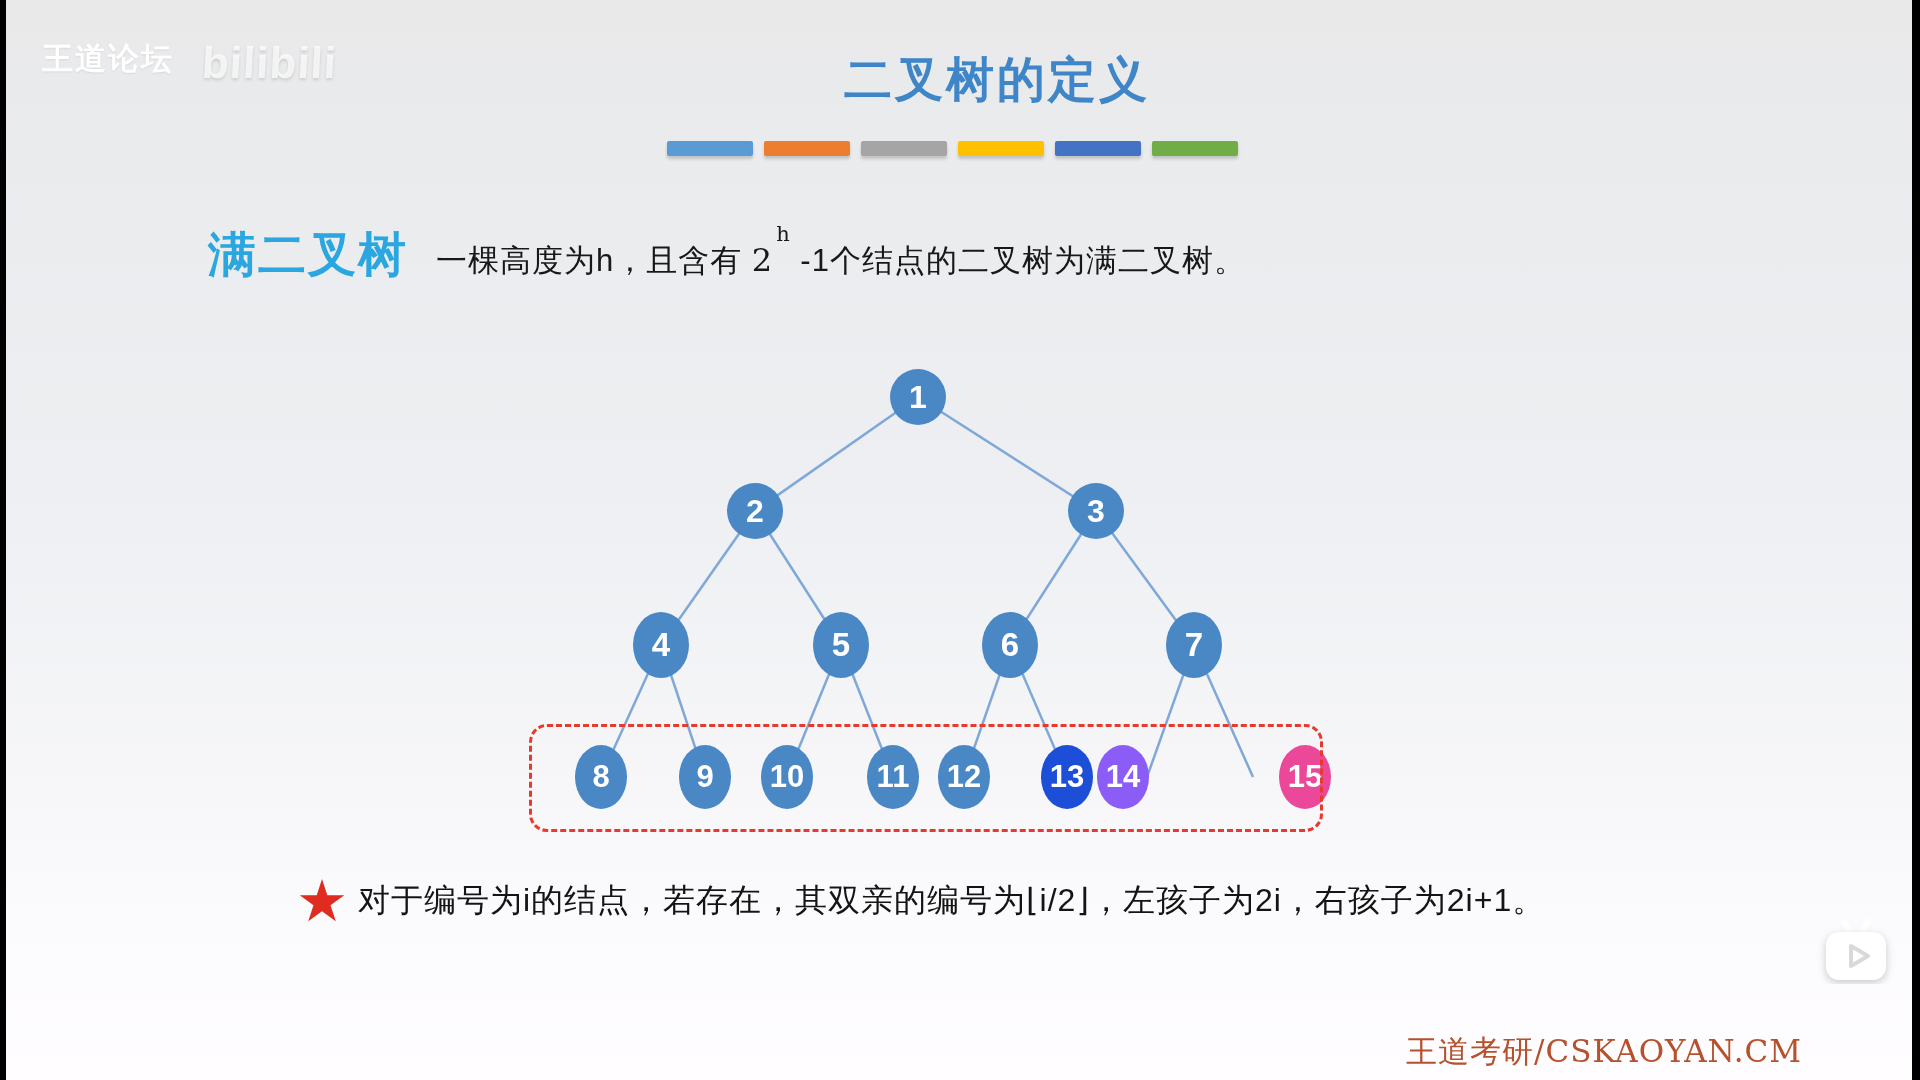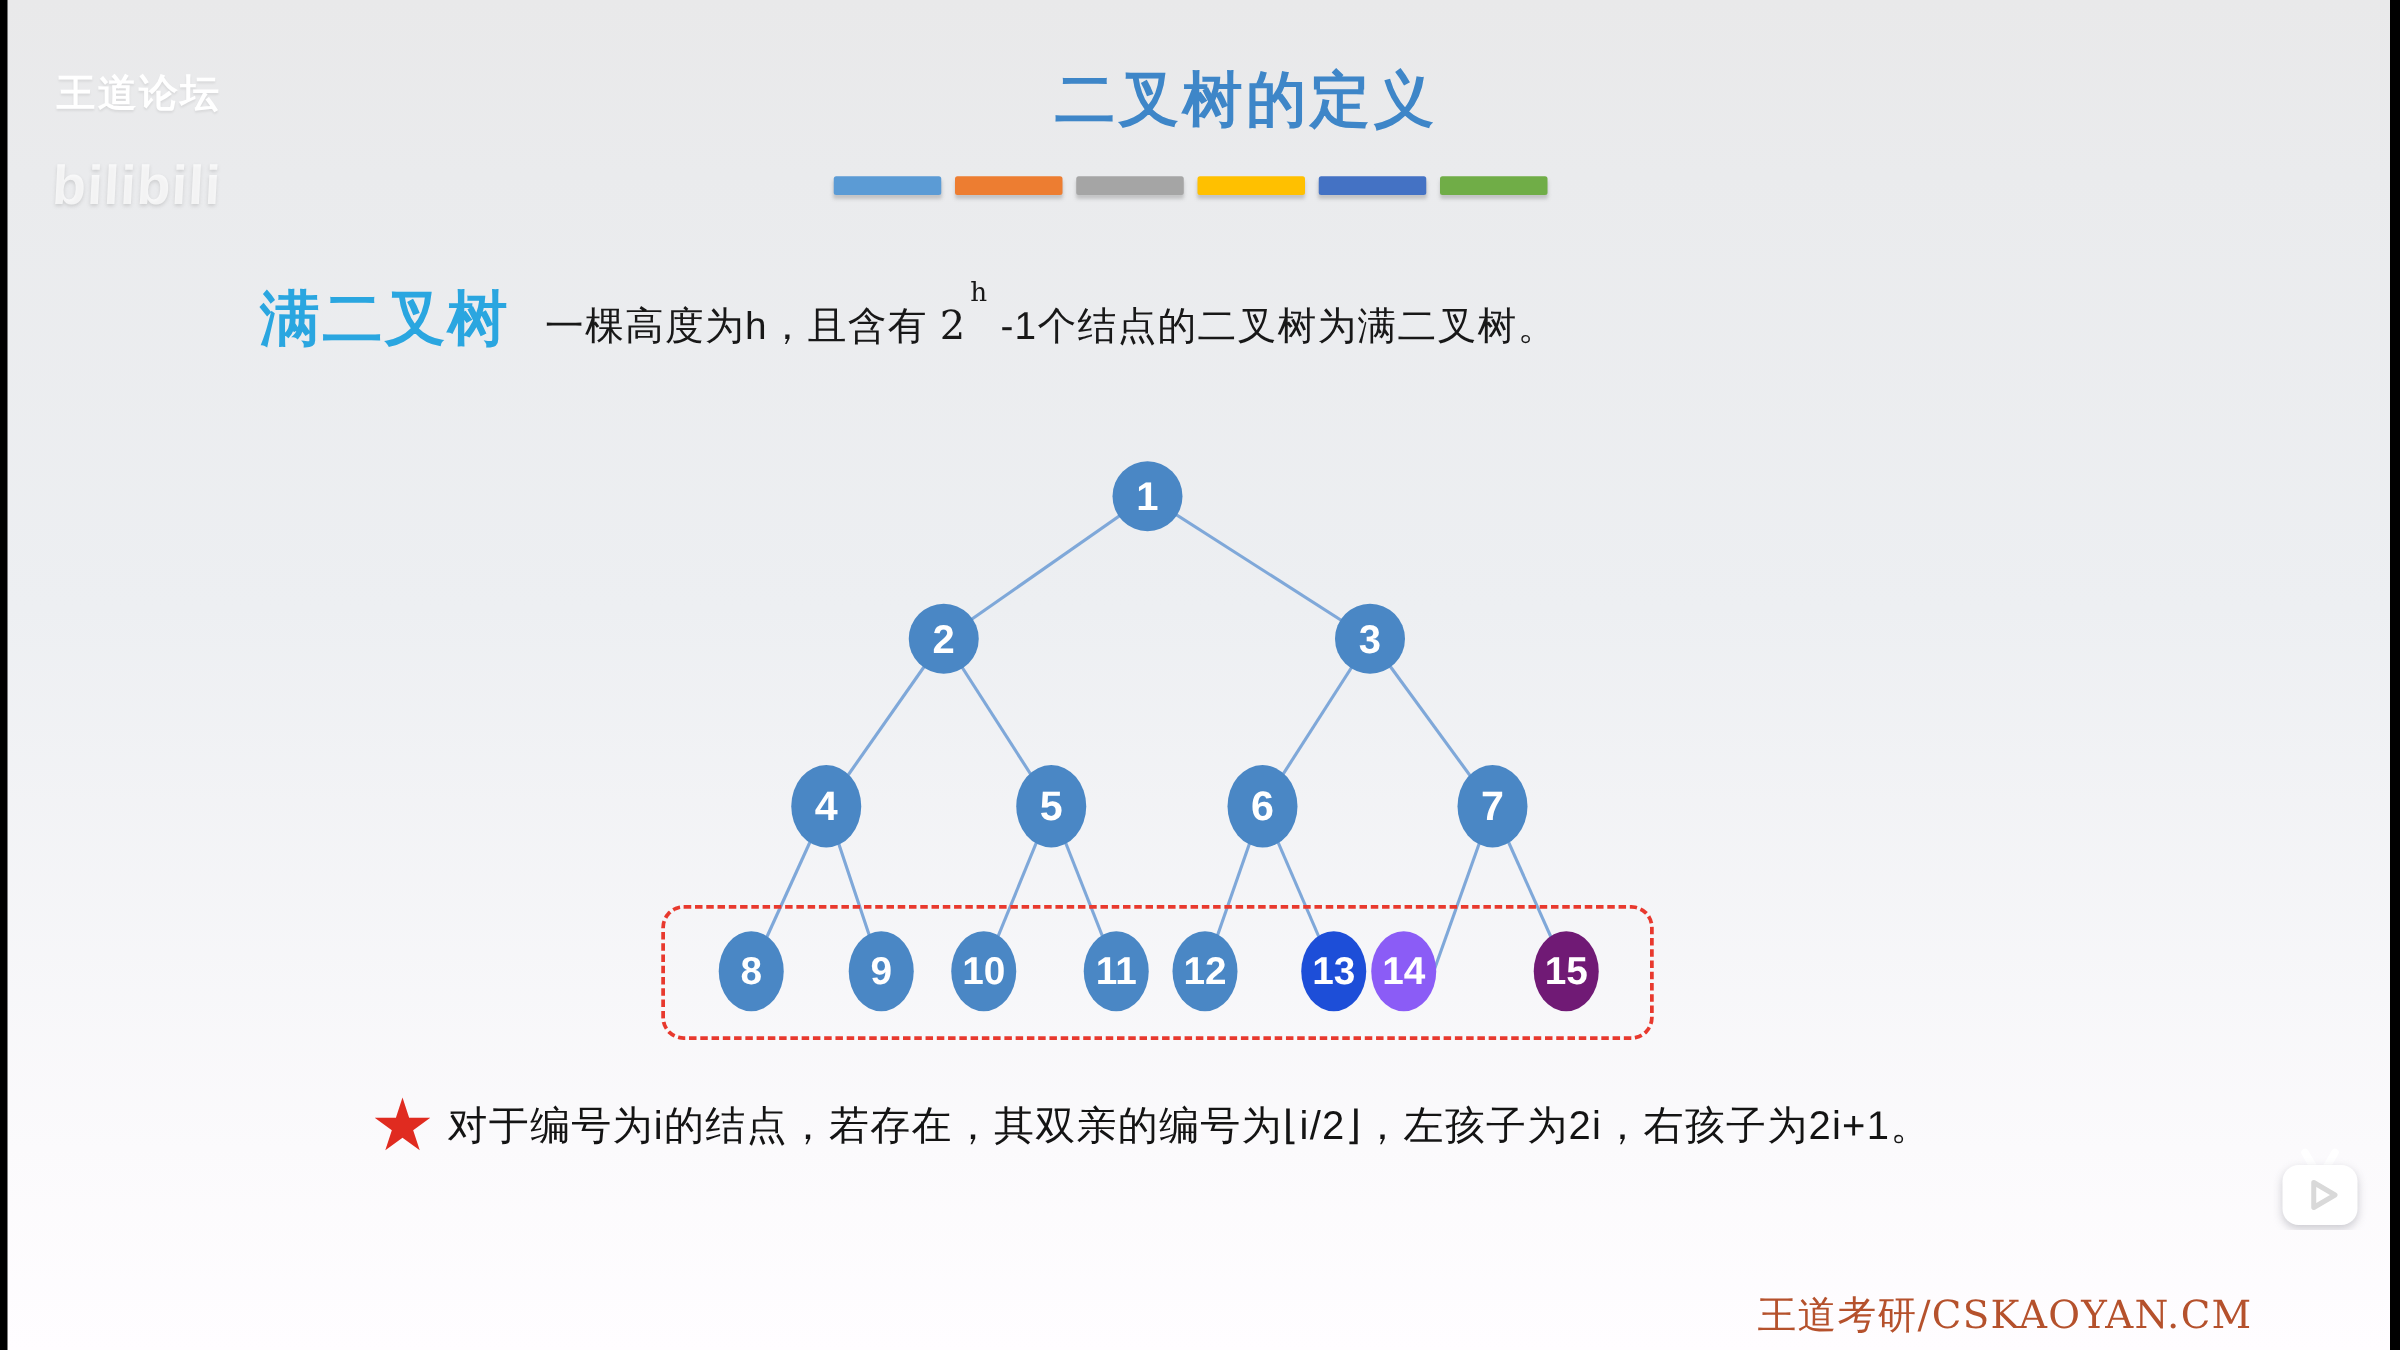--- a/index.html
+++ b/index.html
@@ -6,21 +6,21 @@
   body{
     width:1920px;height:1080px;position:relative;overflow:hidden;
     font-family:"Liberation Sans",sans-serif;
     background:linear-gradient(180deg,#e9e9ea 0%,#eaebed 13%,#edeff2 45%,#fbfafc 85%,#fffdff 100%);
   }
   .edge-strip{position:absolute;top:0;bottom:0;background:#000;}
   .edge-strip.left{left:0;width:6px;}
   .edge-strip.right{right:0;width:8px;}
 
   
-  .watermark{position:absolute;left:42px;top:54px;display:flex;align-items:flex-end;gap:28px;flex-direction:column;}
+  .watermark{position:absolute;left:42px;top:38px;display:flex;align-items:flex-start;gap:28px;}
   .wm-forum{color:#ffffff;font-size:31px;font-weight:bold;letter-spacing:2px;
     text-shadow:0 1px 2px rgba(0,0,0,0.08);}
   .wm-bili{color:rgba(255,255,255,0.75);font-size:44px;font-weight:bold;letter-spacing:1px;
     text-shadow:0 2px 3px rgba(120,120,120,0.25);transform:skewX(-3deg);}
 
   
   .title{position:absolute;left:0;top:48px;width:1904px;text-align:center;
     font-size:48px;font-weight:bold;color:#3e86c8;letter-spacing:3px;margin-left:45px;}
   .divider{position:absolute;left:0;top:141px;width:1904px;display:flex;justify-content:center;gap:11px;}
   .bar{width:86px;height:15px;border-radius:2px;box-shadow:0 3px 3px rgba(120,120,120,0.35);}
@@ -107,21 +107,21 @@
 <div class="node lv3" style="left: 813px; top: 612px; background: rgb(74, 135, 197);">5</div>
 <div class="node lv3" style="left: 982px; top: 612px; background: rgb(74, 135, 197);">6</div>
 <div class="node lv3" style="left: 1166px; top: 612px; background: rgb(74, 135, 197);">7</div>
 <div class="node lv4" style="left: 575px; top: 745px; background: rgb(74, 135, 197);">8</div>
 <div class="node lv4" style="left: 679px; top: 745px; background: rgb(74, 135, 197);">9</div>
 <div class="node lv4" style="left: 761px; top: 745px; background: rgb(74, 135, 197);">10</div>
 <div class="node lv4" style="left: 867px; top: 745px; background: rgb(74, 135, 197);">11</div>
 <div class="node lv4" style="left: 938px; top: 745px; background: rgb(74, 135, 197);">12</div>
 <div class="node lv4" style="left: 1041px; top: 745px; background: #1d4ed8;">13</div>
 <div class="node lv4" style="left: 1097px; top: 745px; background: #8b5cf6;">14</div>
-<div class="node lv4" style="left: 1227px; top: 745px; background: #701a75;">15</div>
+<div class="node lv4" style="left: 1279px; top: 745px; background: #ec4899;">15</div>
 
 <div class="leaf-box" style="border-color: rgb(232, 57, 46);"></div>
 
 <div class="note">
   <span class="star">★</span>
   <span class="note-text">对于编号为i的结点，若存在，其双亲的编号为⌊i/2⌋，左孩子为2i，右孩子为2i+1。</span>
 </div>
 
 <div class="footer-brand">王道考研/CSKAOYAN.CM</div>
 

